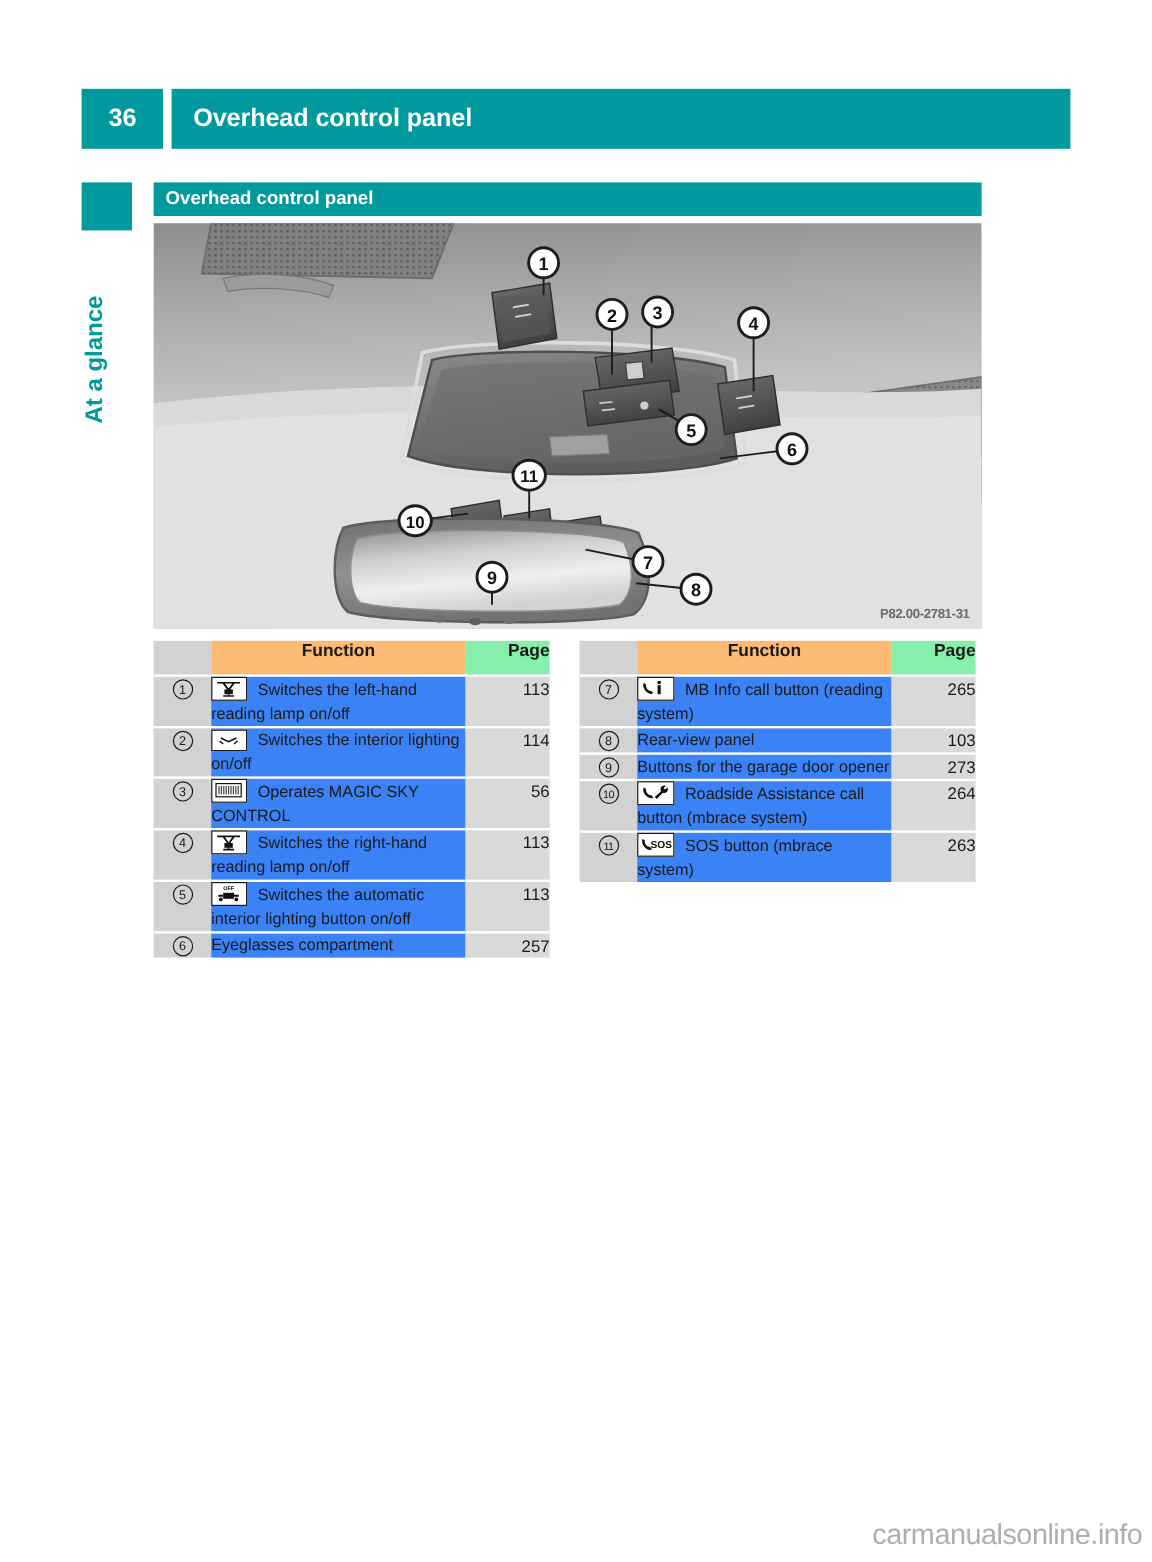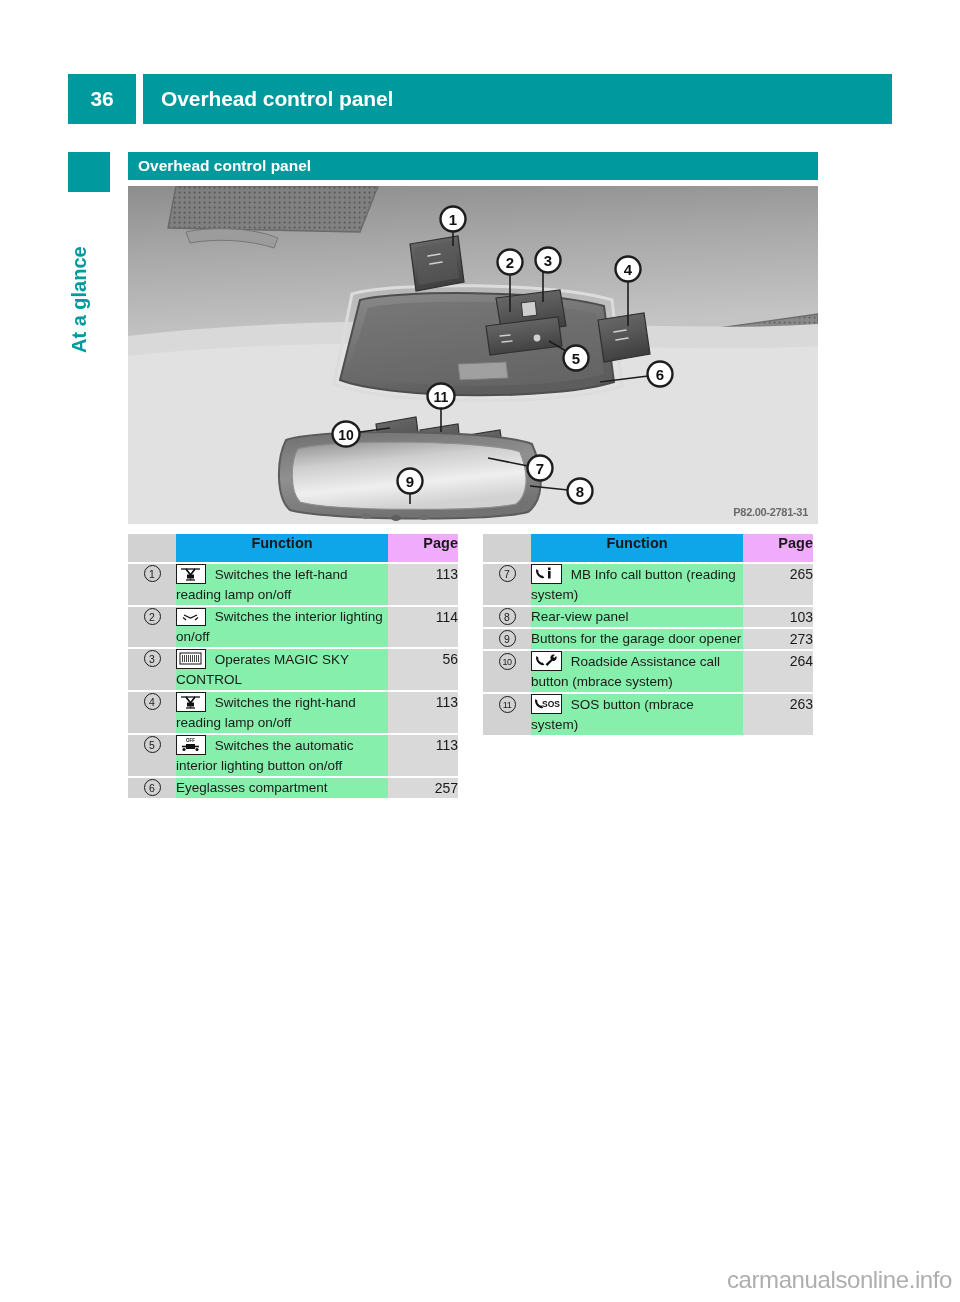--- a/index.html
+++ b/index.html
@@ -129,26 +129,26 @@
   }
   #table-left  { left: 128px; }
   #table-right { left: 483px; }
 
   .fn-table td, .fn-table th {
     padding: 0;
     vertical-align: top;
   }
 
   .col-num   { width: 48px;  background: #d2d2d2; }
-  .col-fn    { width: 212px; background: #86efac; }
+  .col-fn    { width: 212px; background: #3b82f6; }
   .col-page  { width: 70px;  background: #d9d9d9; }
 
   thead .col-num  { background: #d2d2d2; height: 28px; }
-  thead .col-fn   { background: #0ea5e9; }
-  thead .col-page { background: #f0abfc; }
+  thead .col-fn   { background: #fdba74; }
+  thead .col-page { background: #86efac; }
 
   .hdr-text {
     font-weight: bold;
     font-size: 14.5px;
     padding: 5px 0 5px 14px;
     line-height: 18px;
   }
   .hdr-page {
     font-weight: bold;
     font-size: 14.5px;

